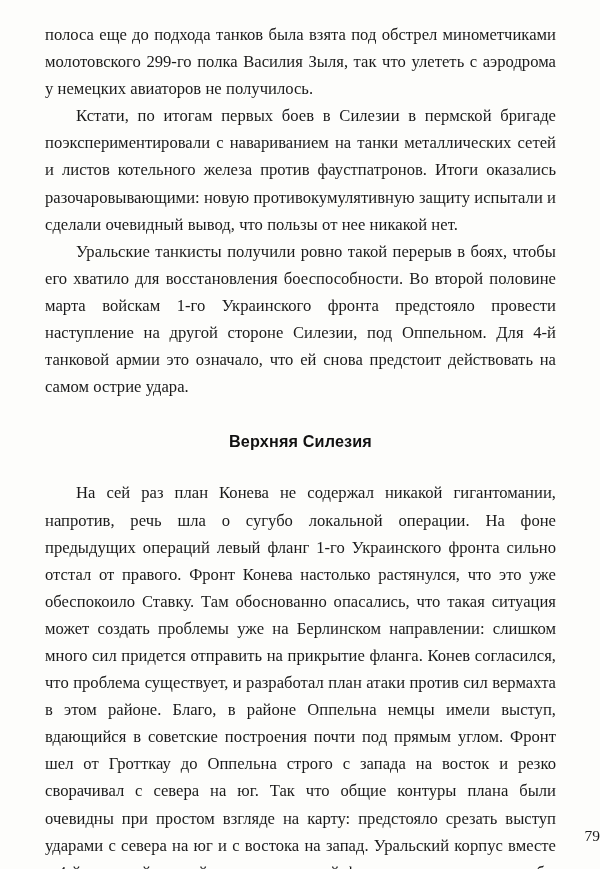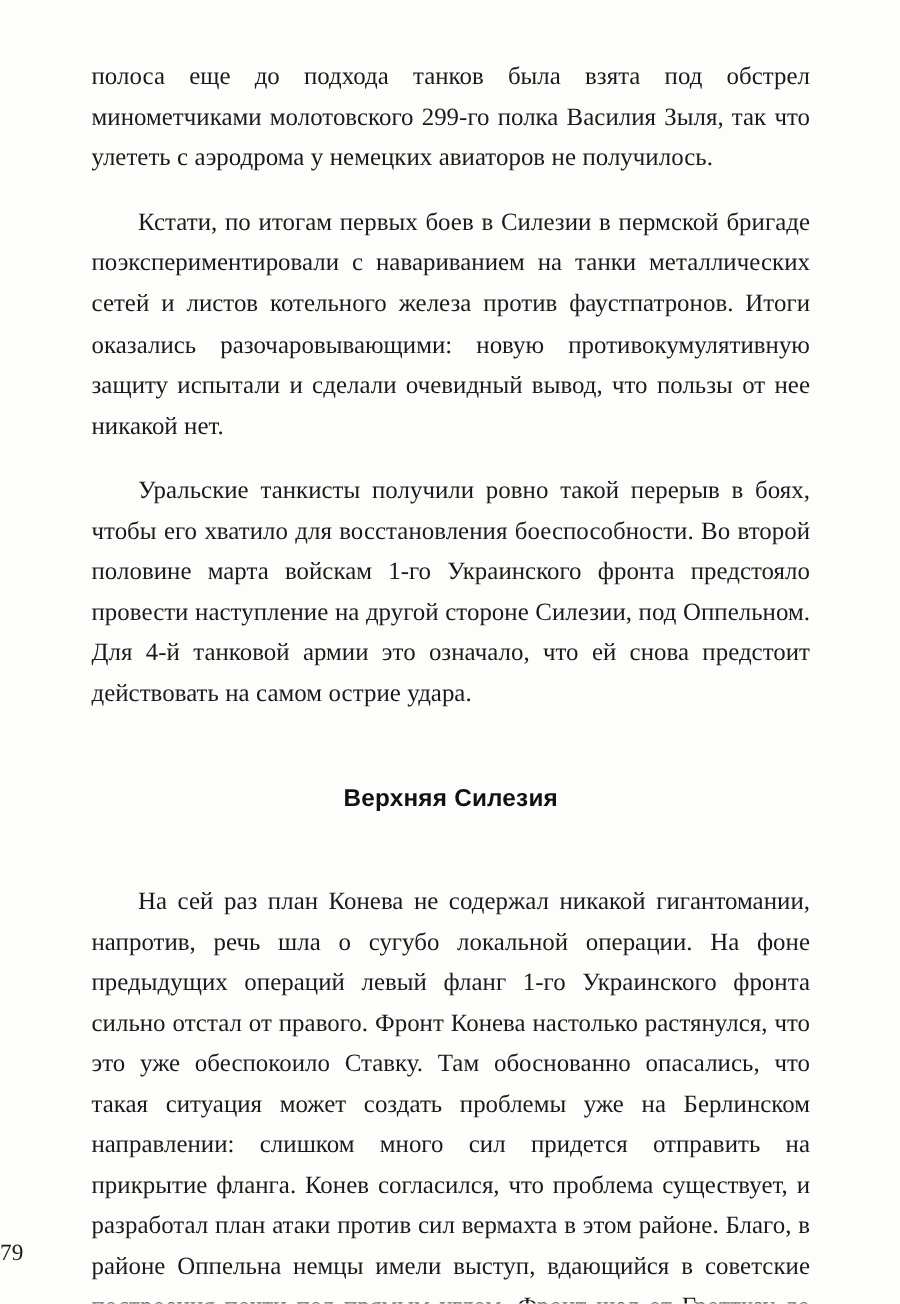--- a/index.html
+++ b/index.html
@@ -21,21 +21,21 @@
     background: #fdfdfb;
     box-sizing: border-box;
   }
   .text-column {
     position: absolute;
     left: 45px;
     top: 21px;
     width: 511px;
   }
   p.para {
-    margin: 16px;
+    margin: 0;
     font-size: 16.6px;
     line-height: 27.1px;
     text-align: justify;
     text-indent: 31px;
     text-justify: inter-word;
     letter-spacing: 0.02px;
     word-spacing: 0.1px;
     -webkit-hyphens: none;
     hyphens: none;
   }
@@ -53,21 +53,21 @@
     color: #111111;
     text-align: center;
   }
   .spacer-before-heading { height: 28px; }
   .spacer-after-heading { height: 24px; }
   .page-number {
     position: absolute;
     left: 0;
     right: 0;
     top: 826px;
-    text-align: left;
+    text-align: right;
     font-size: 15.5px;
     line-height: 20px;
     font-family: "Liberation Serif", "DejaVu Serif", serif;
     color: #1a1a1a;
   }
 </style>
 </head>
 <body>
 
 <div class="page">

